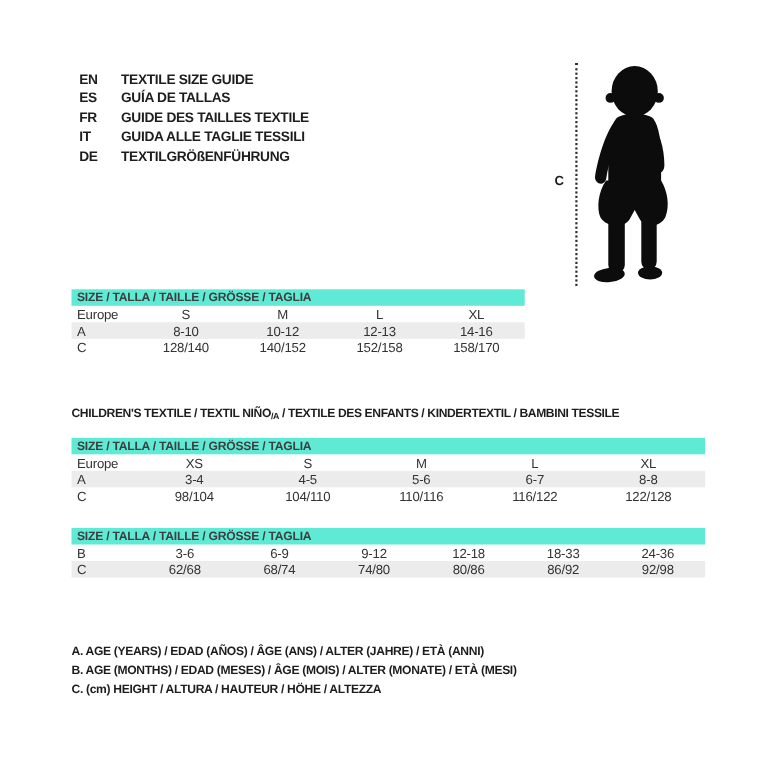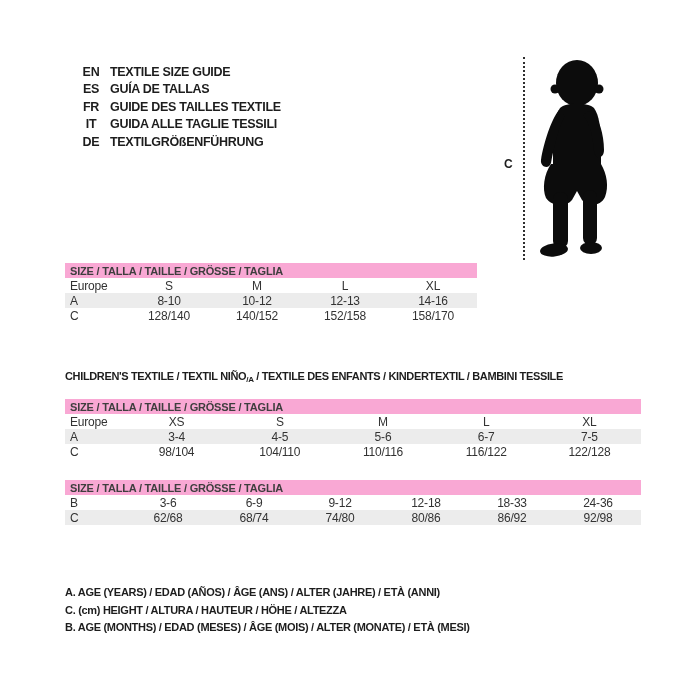--- a/index.html
+++ b/index.html
@@ -7,21 +7,21 @@
   body {
     background:#ffffff;
     font-family:"Liberation Sans", sans-serif;
     position:relative;
     overflow:hidden;
     color:#1d1d1d;
   }
 
   
   .lang-block { position:absolute; left:72px; top:63px; }
-  .lang-row { display:flex; height:17.5px; align-items:center;text-align:center; }
+  .lang-row { display:flex; height:17.5px; align-items:center; }
   .lang-code, .lang-label {
     font-weight:bold; font-size:12.5px; letter-spacing:-0.3px;
     color:#1d1d1d; white-space:nowrap;
   }
   .lang-code { width:38px; }
 
   
   .measure-line {
     position:absolute; left:523px; top:57px; height:203px; width:0;
     border-left:2px dotted #2e2e2e;
@@ -41,21 +41,21 @@
   .t-title {
     font-size:11px; font-weight:bold; color:#1d1d1d;
     letter-spacing:-0.35px; line-height:14px; margin-bottom:14px;
     white-space:nowrap;
   }
   .t2 .t-title { }
   .t3 .t-title { line-height:17px; margin-bottom:8px; }
   .t-title .sub { font-size:8px; position:relative; top:2px; }
 
   .t-head {
-    height:15px; background:#f9a8d4; display:flex; align-items:center;
+    height:15px; background:#5eead4; display:flex; align-items:center;
     padding-left:5px; font-size:11px; font-weight:bold; color:#3e3e3e;
     letter-spacing:-0.2px;
   }
   .t-row {
     display:grid; height:15px; align-items:center;
     font-size:12px; color:#333333; letter-spacing:-0.2px;
   }
   .t-row.shaded { background:#ececec; }
   .t1 .t-row { grid-template-columns:60px repeat(4,1fr); }
   .t2 .t-row { grid-template-columns:60px repeat(5,1fr); }
@@ -162,21 +162,21 @@
     <span class="cell">M</span>
     <span class="cell">L</span>
     <span class="cell">XL</span>
   </div>
   <div class="t-row shaded">
     <span class="rlabel">A</span>
     <span class="cell">3-4</span>
     <span class="cell">4-5</span>
     <span class="cell">5-6</span>
     <span class="cell">6-7</span>
-    <span class="cell">7-5</span>
+    <span class="cell">8-8</span>
   </div>
   <div class="t-row">
     <span class="rlabel">C</span>
     <span class="cell">98/104</span>
     <span class="cell">104/110</span>
     <span class="cell">110/116</span>
     <span class="cell">116/122</span>
     <span class="cell">122/128</span>
   </div>
 </div>
@@ -202,15 +202,15 @@
     <span class="cell">68/74</span>
     <span class="cell">74/80</span>
     <span class="cell">80/86</span>
     <span class="cell">86/92</span>
     <span class="cell">92/98</span>
   </div>
 </div>
 
 <div class="legend">
   <div class="legend-line">A. AGE (YEARS) / EDAD (AÑOS) / ÂGE (ANS) / ALTER (JAHRE) / ETÀ (ANNI)</div>
+  <div class="legend-line">B. AGE (MONTHS) / EDAD (MESES) / ÂGE (MOIS) / ALTER (MONATE) / ETÀ (MESI)</div>
   <div class="legend-line">C. (cm) HEIGHT / ALTURA / HAUTEUR / HÖHE / ALTEZZA</div>
-  <div class="legend-line">B. AGE (MONTHS) / EDAD (MESES) / ÂGE (MOIS) / ALTER (MONATE) / ETÀ (MESI)</div>
 </div>
 
 </body></html>

